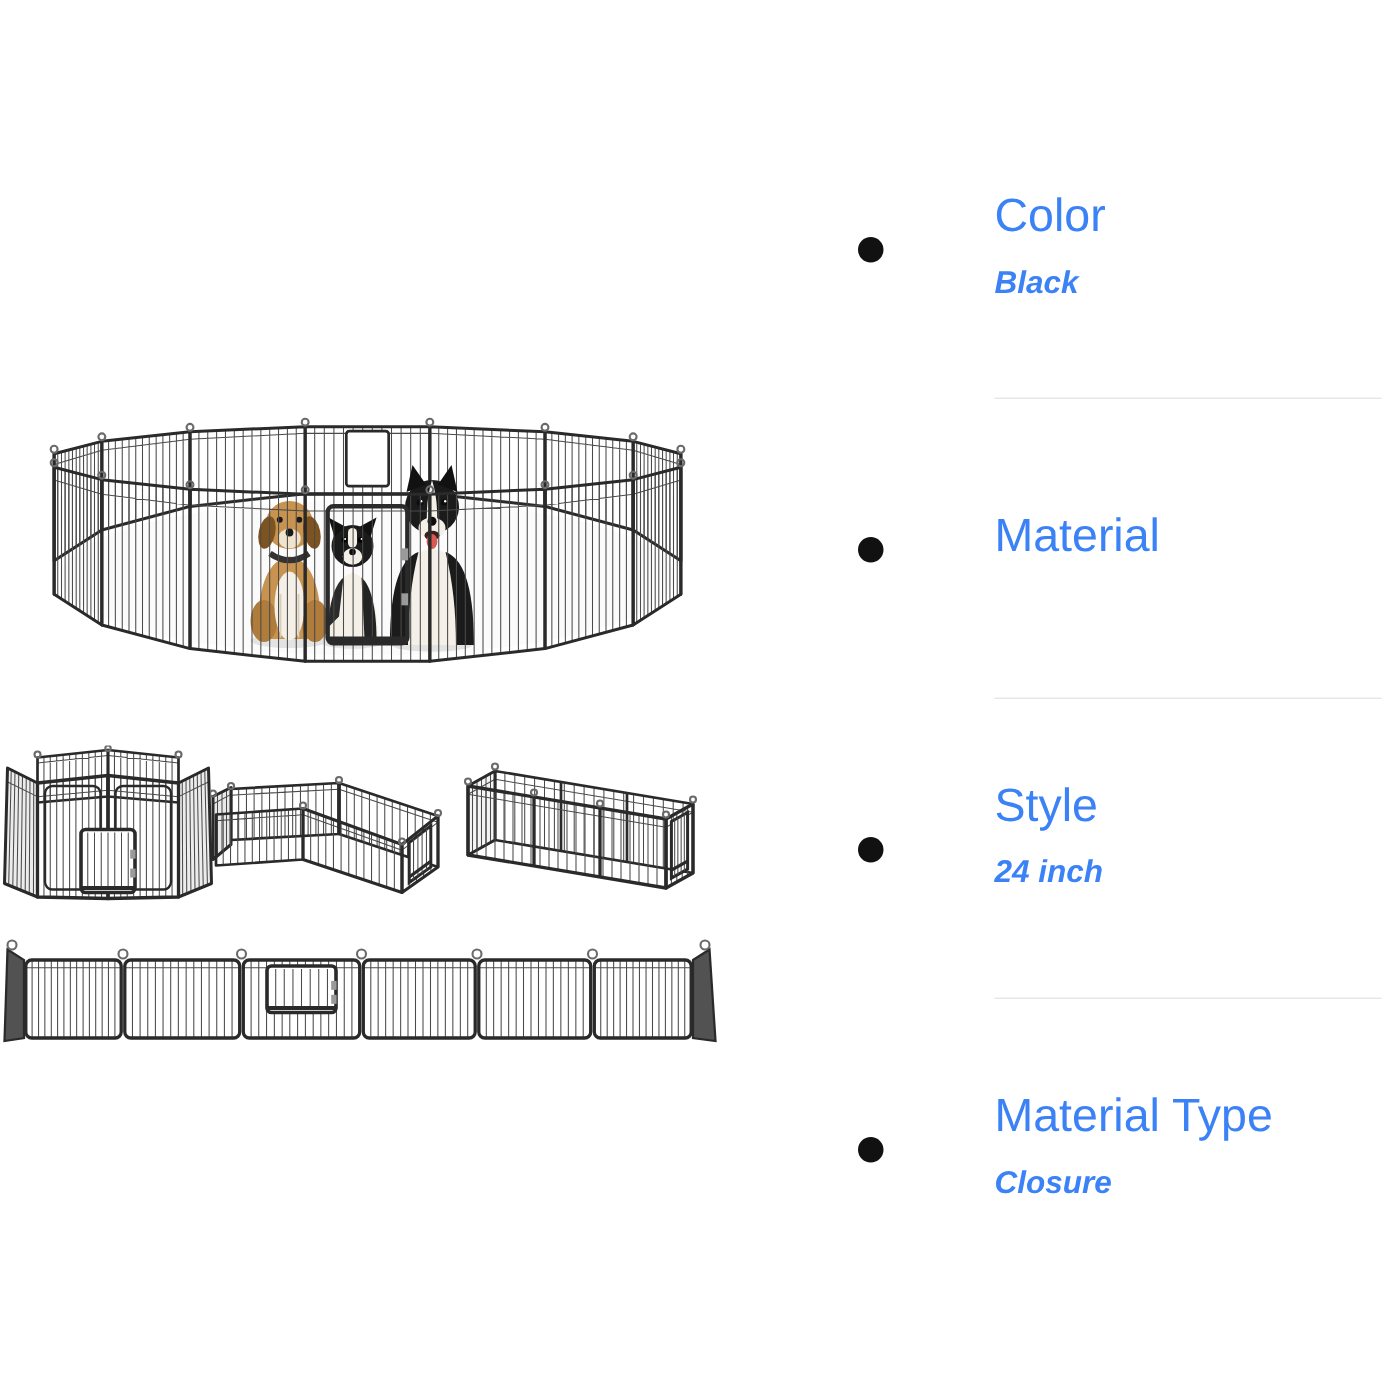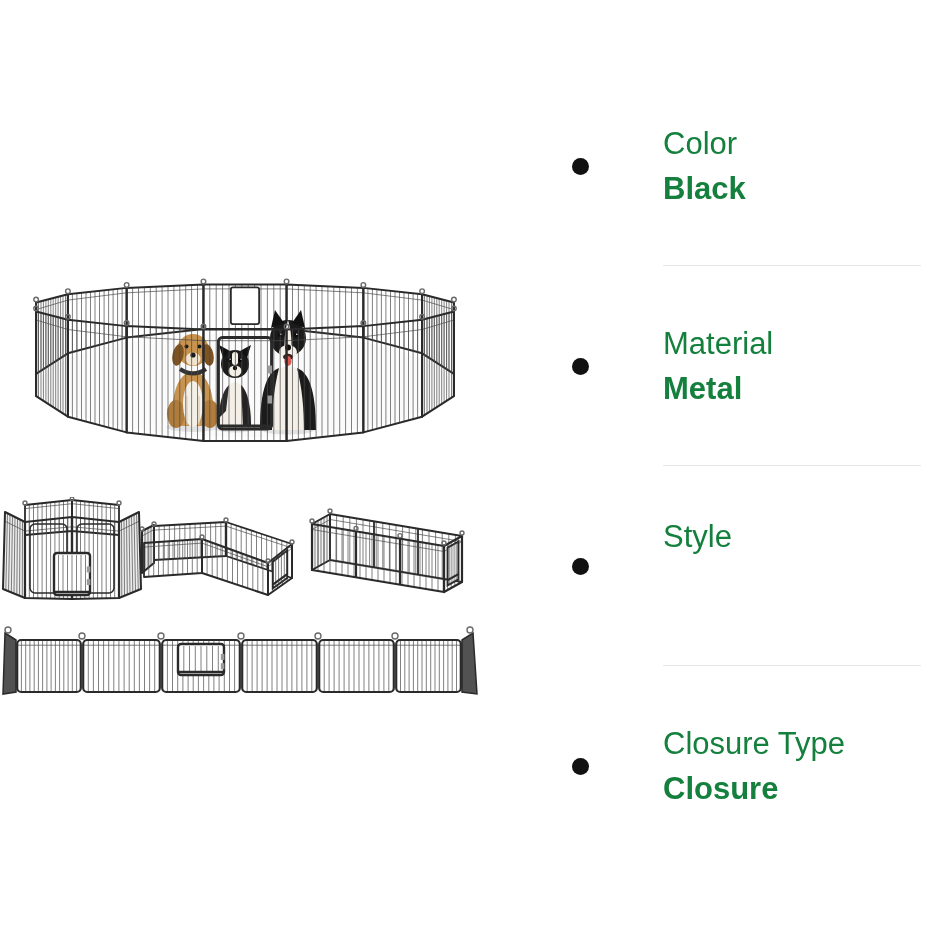--- a/index.html
+++ b/index.html
@@ -1,26 +1,26 @@
 <!DOCTYPE html>
 <html><head>
 <meta charset="utf-8">
 <style>
   html,body{margin:0;padding:0;background:#fff;}
   .canvas{position:relative;width:927px;height:927px;background:#ffffff;overflow:hidden;
-          font-family:"Liberation Sans",sans-serif;color:#15803d;}
+          font-family:"Liberation Sans",sans-serif;color:#3b82f6;}
   .fig{position:absolute;}
   #fig-main{left:20px;top:268px;}
   #fig-hex{left:2px;top:497px;}
   #fig-l{left:140px;top:515px;}
   #fig-rect{left:302px;top:502px;}
   #fig-strip{left:2px;top:620px;}
   .attr-group{position:absolute;left:663px;width:260px;}
   .attr-label{font-size:31px;line-height:45px;font-weight:400;white-space:nowrap;}
-  .attr-value{font-size:31px;line-height:45px;font-weight:700;white-space:nowrap;}
+  .attr-value{font-size:21px;line-height:45px;font-weight:700;white-space:nowrap;font-style:italic;}
   .bullet{position:absolute;left:572px;width:17px;height:17px;border-radius:50%;background:#111111;}
   .divider{position:absolute;left:663px;width:258px;height:1px;background:#e7e7e7;}
 </style>
 </head>
 <body>
 
 <div class="canvas">
 
   <div>
     <svg id="fig-main" class="fig" width="450" height="188" viewBox="0 0 450 188" role="img" aria-label="16-panel black metal playpen arranged in a circle with three dogs inside and a front door">
@@ -316,31 +316,31 @@
   <div>
 
     <span class="bullet" style="top:158px"></span>
     <div class="attr-group" style="top:121px">
       <div class="attr-label">Color</div>
       <div class="attr-value">Black</div>
     </div>
     <div class="divider" style="top:265px"></div>
 
     <span class="bullet" style="top:358px"></span>
-    <div class="attr-group" style="top:321px">
+    <div class="attr-group" style="top:334px">
       <div class="attr-label">Material</div>
-      <div class="attr-value">Metal</div>
     </div>
     <div class="divider" style="top:465px"></div>
 
     <span class="bullet" style="top:558px"></span>
     <div class="attr-group" style="top:514px">
       <div class="attr-label">Style</div>
+      <div class="attr-value">24 inch</div>
     </div>
     <div class="divider" style="top:665px"></div>
 
     <span class="bullet" style="top:758px"></span>
     <div class="attr-group" style="top:721px">
-      <div class="attr-label">Closure Type</div>
+      <div class="attr-label">Material Type</div>
       <div class="attr-value">Closure</div>
     </div>
   </div>
 </div>
 
 </body></html>

